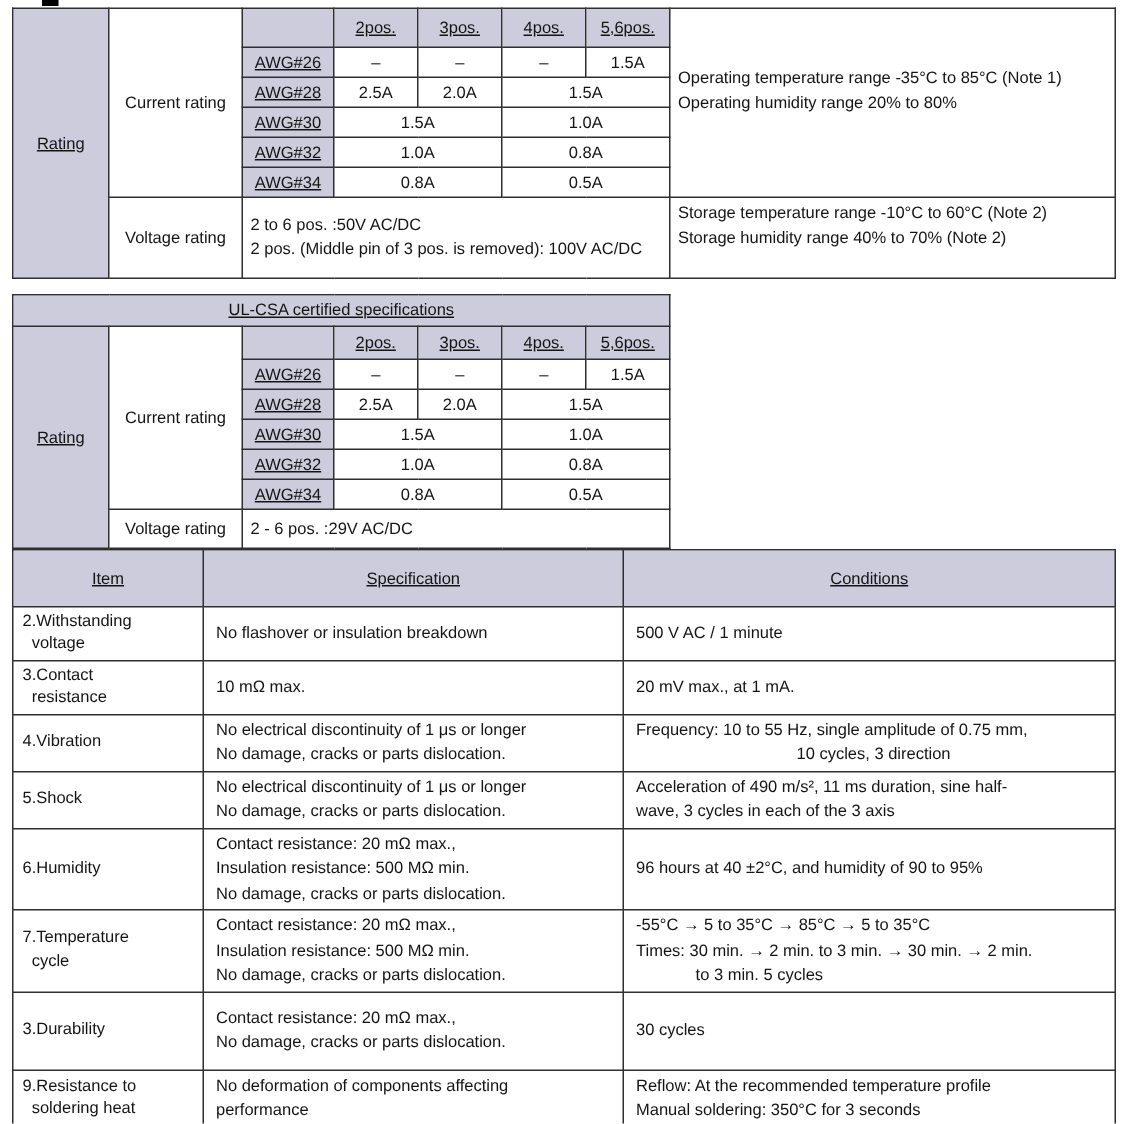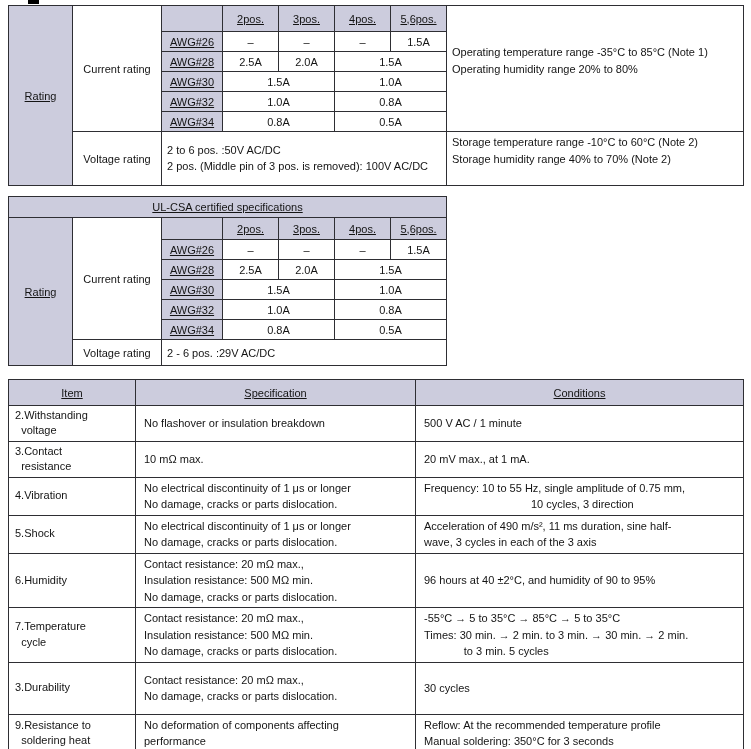--- a/index.html
+++ b/index.html
@@ -18,32 +18,32 @@
   .c { text-align:center; }
   .pre { white-space:pre-wrap; line-height:1.45; }
 
   
   #t1 { width:735px; margin-bottom:10px; }
   #t1 tr { height:20px; }
   #t1 tr.hdr-row { height:26px; }
   #t1 tr.volt-row { height:42px; }
 
   
-  #t2 { width:438px; margin-bottom:13px; }
+  #t2 { width:438px; }
   #t2 tr { height:20px; }
   #t2 tr.title-row { height:21px; }
   #t2 tr.hdr-row { height:22px; }
   #t2 tr.volt-row { height:26px; }
 
   .notes-cell { padding:2px 4px 18px 5px; line-height:1.5; white-space:pre-wrap; vertical-align:middle; }
   .volt-value { padding:1px 3px 1px 5px; }
 
   
   #t3 { width:735px; }
-  #t3 thead tr { height:26px; }
+  #t3 thead tr { height:38px; }
   #t3 tbody tr:nth-child(1) { height:33px; }
   #t3 tbody tr:nth-child(2) { height:34px; }
   #t3 tbody tr:nth-child(3) { height:33px; }
   #t3 tbody tr:nth-child(4) { height:33px; }
   #t3 tbody tr:nth-child(5) { height:33px; }
   #t3 tbody tr:nth-child(6) { height:47px; }
   #t3 tbody tr:nth-child(7) { height:52px; }
   #t3 tbody tr:nth-child(8) { height:34px; }
   #t3 tbody tr:nth-child(9) { height:34px; }
   #t3 td.item-cell { padding:2px 3px 2px 6px; white-space:pre-wrap; line-height:1.4; }

